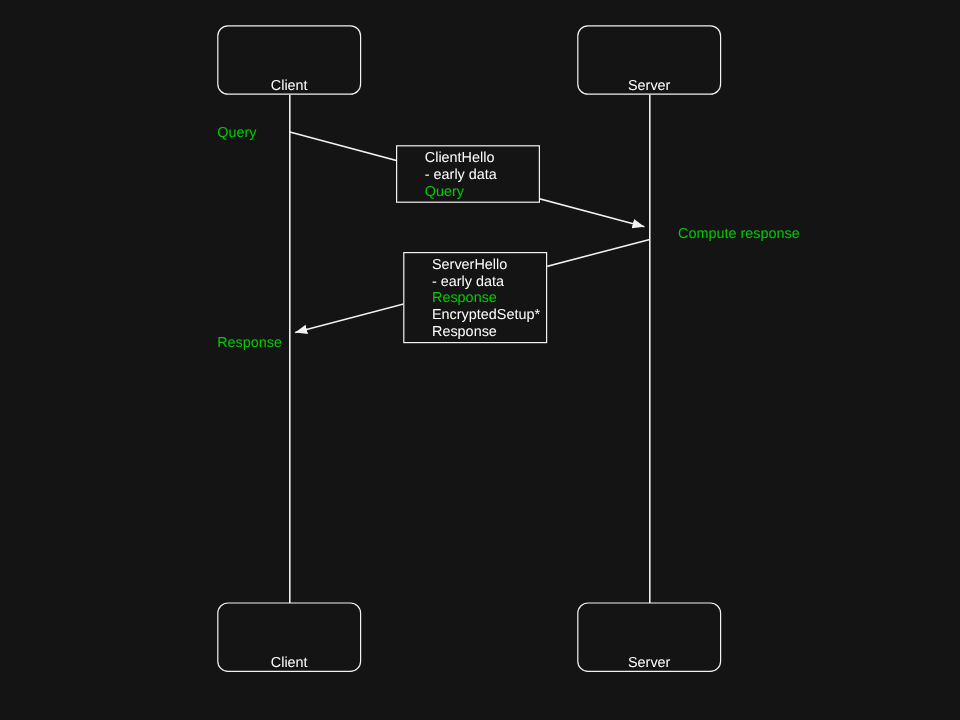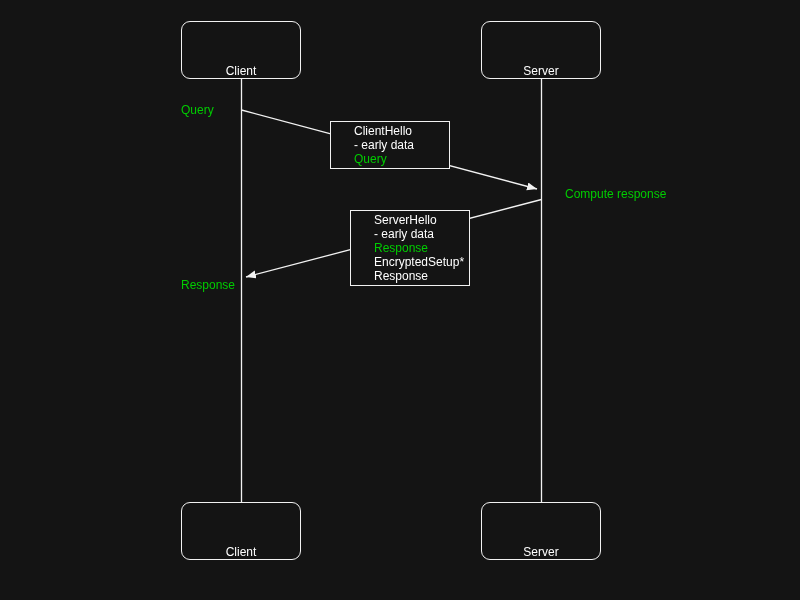--- a/index.html
+++ b/index.html
@@ -41,21 +41,21 @@
     width:120px;
     box-sizing:border-box;
     border:1px solid var(--stroke);
     background:var(--bg);
     padding:2px 23px;
     color:var(--text);
     font-size:12px;
     line-height:14px;
   }
   .msg-box-1{left:330px;top:121px;}
-  .msg-box-2{left:350px;top:210px;}
+  .msg-box-2{left:336px;top:210px;}
   .msg-line{white-space:nowrap;}
   .green{color:var(--green);}
 
   .note-label{
     position:absolute;
     color:var(--green);
     font-size:12px;
     line-height:14px;
     white-space:nowrap;
   }

